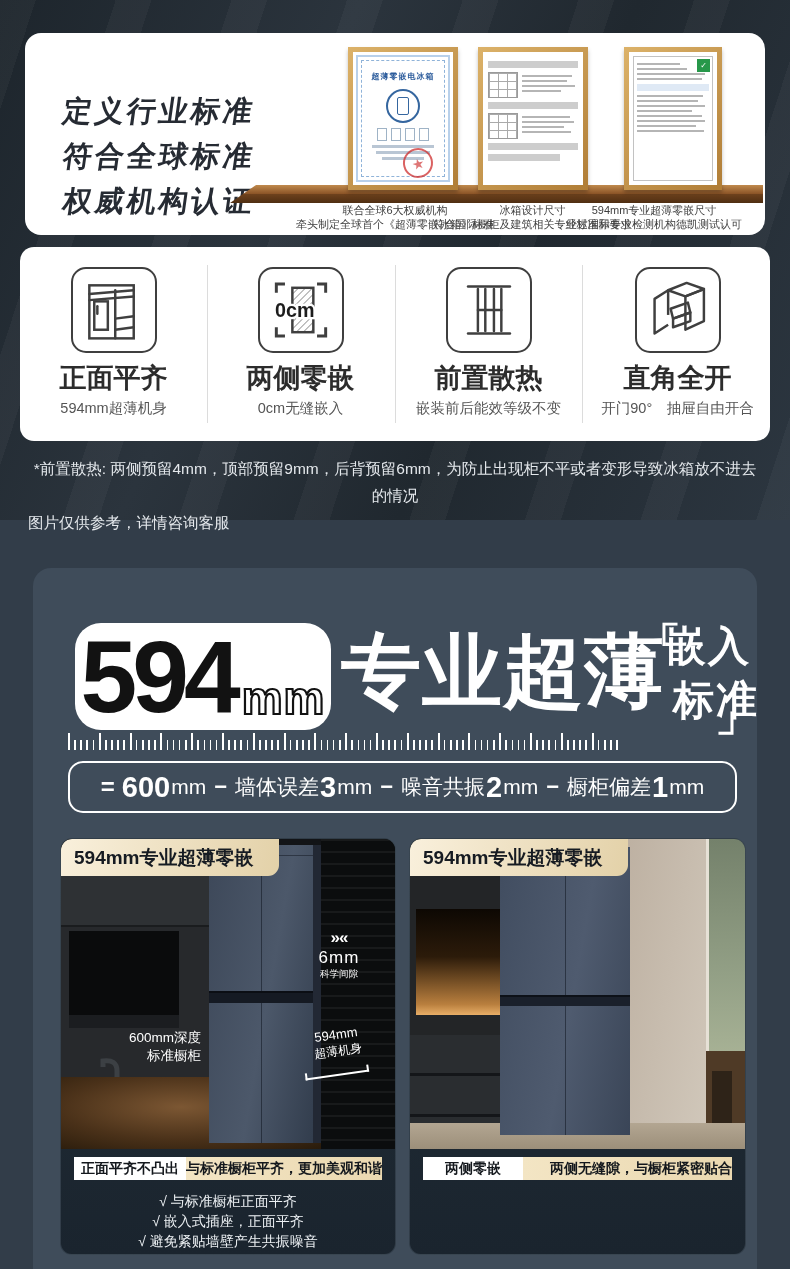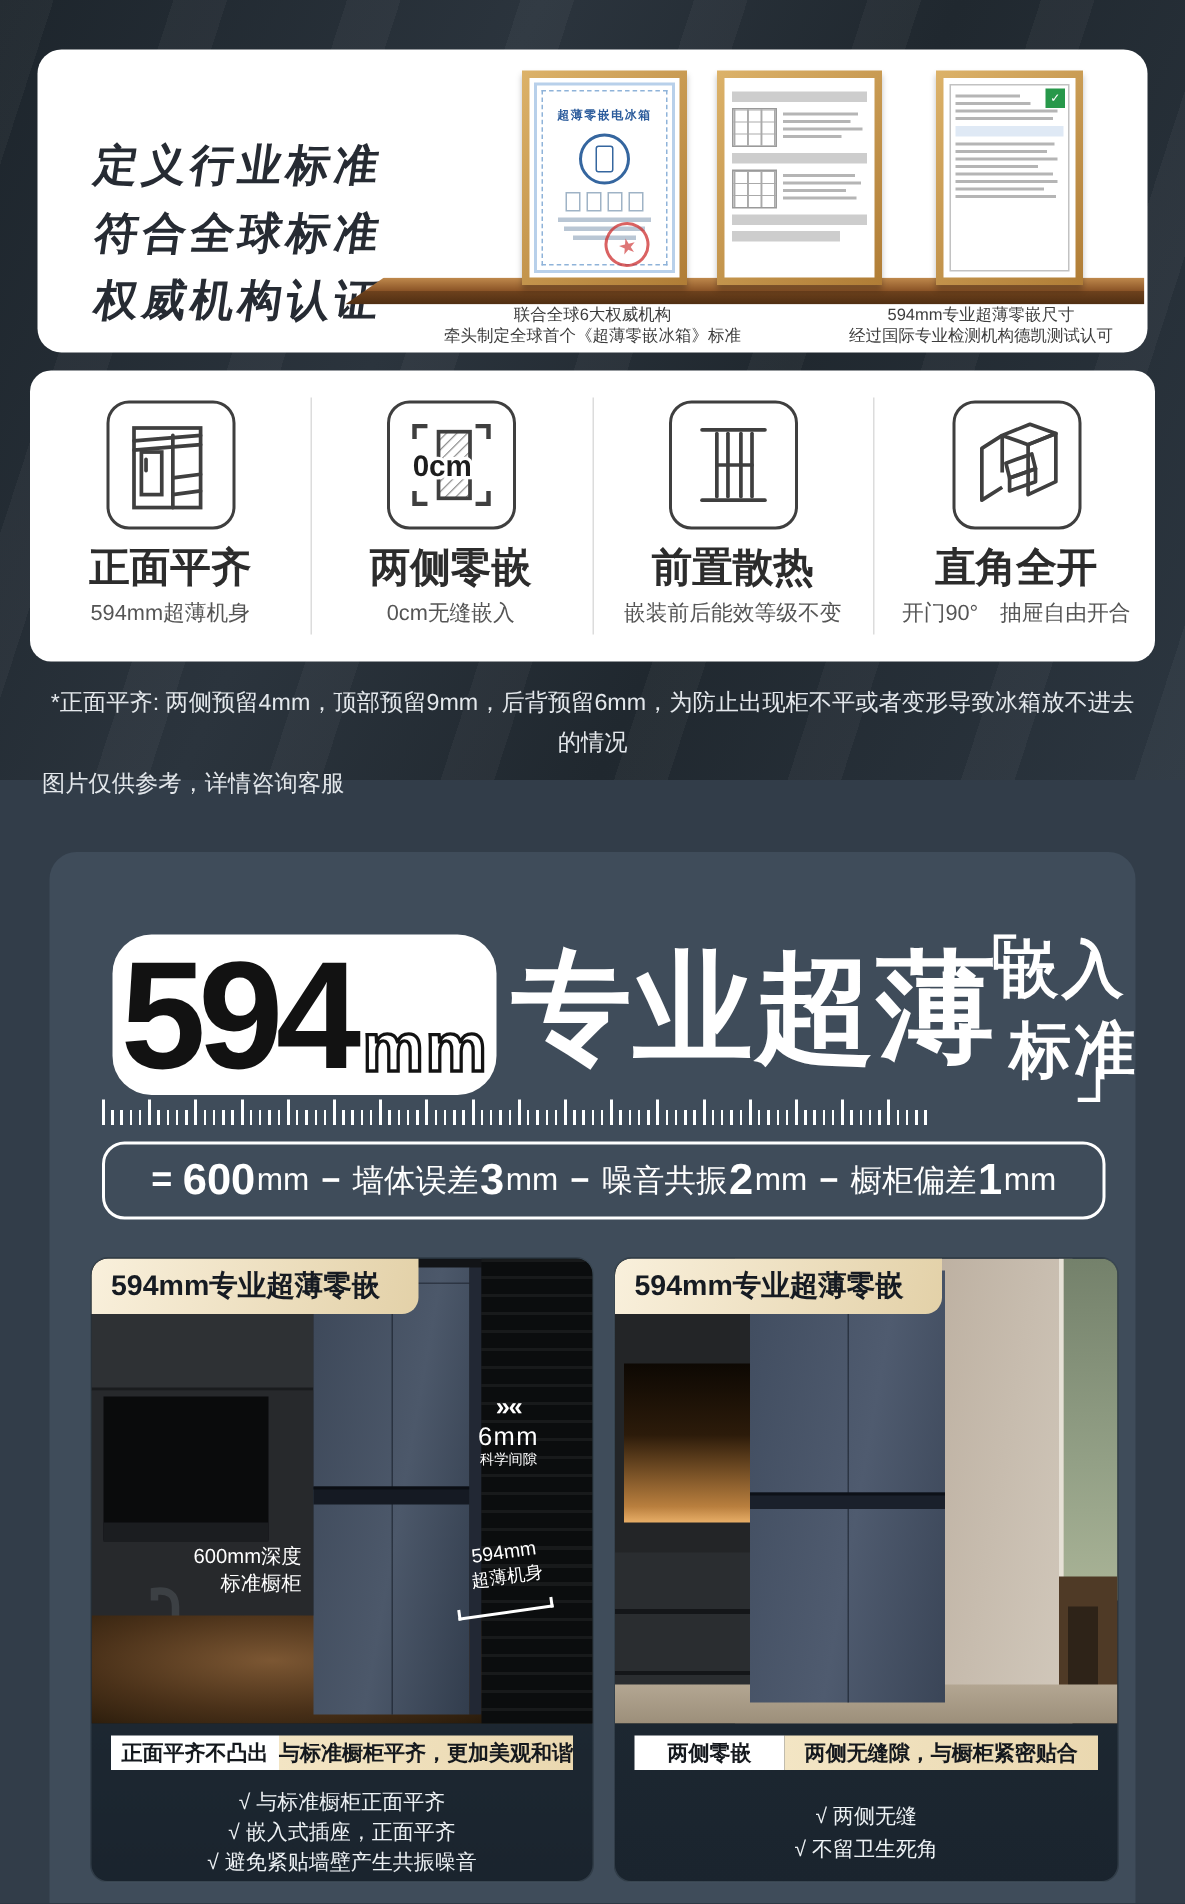--- a/index.html
+++ b/index.html
@@ -133,21 +133,21 @@
   .rs-fridge{position:absolute;left:90px;top:8px;width:130px;height:288px;
     background:linear-gradient(100deg,#414d60 0%,#4f5b6f 55%,#3a4557 100%);}
   .rs-fridge .seam{position:absolute;left:50%;top:0;width:1px;height:100%;background:rgba(10,15,25,.5);}
   .rs-fridge .handle{position:absolute;left:0;top:148px;width:100%;height:11px;background:#1a202b;border-top:2px solid #0d1118;}
   .brand{position:absolute;left:0;top:16px;width:100%;text-align:center;font-size:7px;letter-spacing:1px;color:#9aa4b5;}
   
   .badges{position:absolute;left:13px;top:318px;right:13px;display:flex;z-index:3;}
   .badge-white{background:#fff;color:#14181d;font-size:14px;font-weight:bold;height:23px;line-height:23px;padding:0 7px;white-space:nowrap;}
   .bw-center{width:100px;text-align:center;padding:0;}
   .badge-gold{flex:1;background:linear-gradient(90deg,#f3e5c4,#ead8b0);color:#14181d;font-size:14px;font-weight:bold;
-    height:23px;line-height:23px;text-align:center;white-space:nowrap;}
+    height:23px;line-height:23px;text-align:right;white-space:nowrap;}
   .checks{position:absolute;left:0;right:0;text-align:center;color:#edf1f4;font-size:14px;}
   .ck-l{top:352px;} .ck-r{top:360px;}
   .check-line{line-height:20px;}
   .ck-r .check-line{line-height:22px;}
 </style>
 </head>
 <body>
 
 <div id="page">
   <div class="bg-top"></div>
@@ -231,20 +231,24 @@
           <div class="tline" style="width:82%"></div>
             <div class="tline" style="width:93%"></div>
         </div>
       </div>
     </div>
 
     <div class="caption cap1">
       <div>联合全球6大权威机构</div>
       <div>牵头制定全球首个《超薄零嵌冰箱》标准</div>
     </div>
+    <div class="caption cap2">
+      <div>冰箱设计尺寸</div>
+      <div>符合国际橱柜及建筑相关专业标准和要求</div>
+    </div>
     <div class="caption cap3">
       <div>594mm专业超薄零嵌尺寸</div>
       <div>经过国际专业检测机构德凯测试认可</div>
     </div>
   </section>
 
   <section class="feat-card">
     <div class="feat f1">
       <div class="feat-icon">
         <svg viewBox="0 0 60 60" fill="none" stroke="#3f3f3f" stroke-width="2" stroke-linecap="round">
@@ -305,21 +309,21 @@
       </div>
       <div class="feat-title">直角全开</div>
       <div class="feat-sub">开门90°　抽屉自由开合</div>
     </div>
     <div class="fdiv fd1"></div>
     <div class="fdiv fd2"></div>
     <div class="fdiv fd3"></div>
   </section>
 
   <div class="note">
-    <div class="l1">*正面平齐: 两侧预留4mm，顶部预留9mm，后背预留6mm，为防止出现柜不平或者变形导致冰箱放不进去的情况</div>
+    <div class="l1">*前置散热: 两侧预留4mm，顶部预留9mm，后背预留6mm，为防止出现柜不平或者变形导致冰箱放不进去的情况</div>
     <div class="l2">图片仅供参考，详情咨询客服</div>
   </div>
 
   <div class="panel"></div>
 
   <div class="hero-box">
     <span class="hero-num">594</span>
     <span class="hero-unit">mm</span>
   </div>
   <div class="hero-title">专业超薄</div>
@@ -412,18 +416,14 @@
         <div class="brand">Haier</div>
         <div class="seam"></div>
         <div class="handle"></div>
       </div>
     </div>
     <div class="ribbon">594mm专业超薄零嵌</div>
     <div class="badges">
       <div class="badge-white bw-center">两侧零嵌</div>
       <div class="badge-gold">两侧无缝隙，与橱柜紧密贴合</div>
     </div>
-    <div class="checks ck-r">
-      <div class="check-line"><span>√</span> <span>两侧无缝</span></div>
-      <div class="check-line"><span>√</span> <span>不留卫生死角</span></div>
-    </div>
   </div>
 </div>
 
 </body></html>

